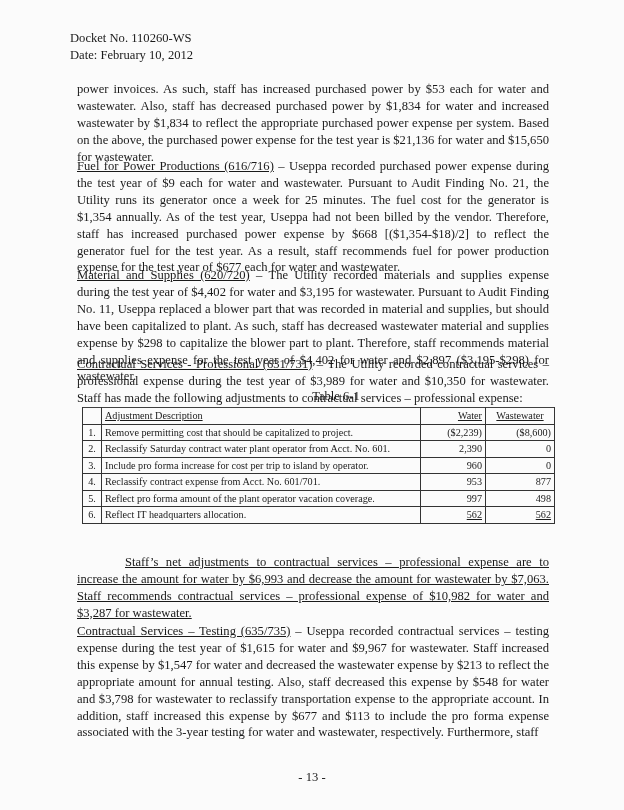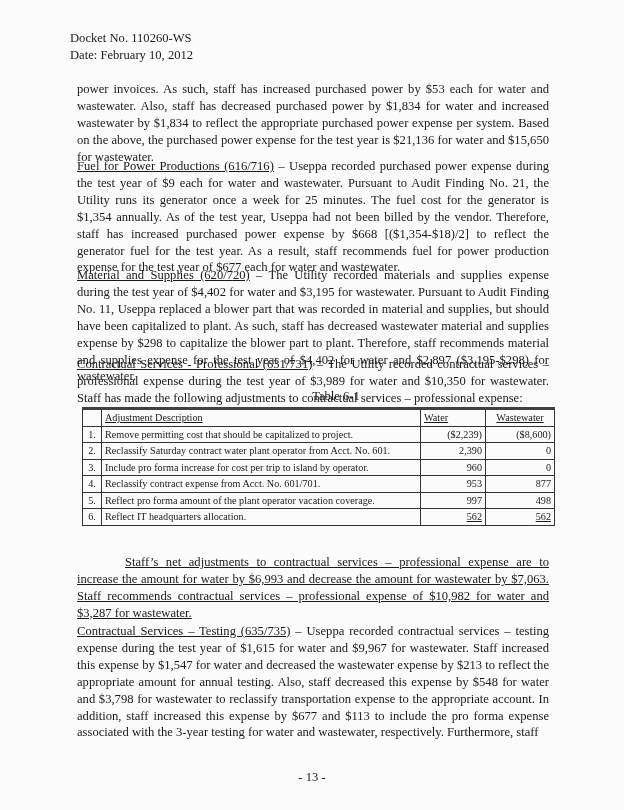--- a/index.html
+++ b/index.html
@@ -13,21 +13,21 @@
   .body-text p { margin: 8px; }
   .heading-u { text-decoration: underline; }
   .indent { text-indent: 48px; }
   .caption { position: absolute; left: 0; width: 624px; top: 389px; text-align: center; font-size: 12.6px; margin-left: 24px; }
   table.adj {
     position: absolute; left: 82px; top: 407px; width: 473px;
     border-collapse: collapse; font-size: 10.2px; line-height: 13.5px;
   }
   table.adj td { padding: 1px 3px; border-left: 1px solid #333; border-right: 1px solid #333; white-space: nowrap; }
   table.adj tr { border-bottom: 1px solid #333; }
-  table.adj tr.head { border-top: 3px solid #404040; }
+  table.adj tr.head { border-top: 1px solid #404040; }
   table.adj td.num { text-align: center; width: 14px; padding: 1px 2px; }
   table.adj td.val { text-align: right; width: 58px; }
   table.adj td.wval { text-align: right; width: 62px; }
   table.adj td.desc { width: auto; }
   .u { text-decoration: underline; }
   .uu { text-decoration: underline double; }
   .total-label { padding-left: 26px !important; }
   .footer { position: absolute; left: 0; width: 624px; top: 770px; text-align: center; font-size: 12.6px; }
 </style>
 </head>
@@ -56,21 +56,21 @@
     <p><span class="heading-u">Contractual Services - Professional (631/731)</span><span> – The Utility recorded contractual services – professional expense during the test year of $3,989 for water and $10,350 for wastewater.  Staff has made the following adjustments to contractual services – professional expense:</span></p>
   </div>
 
   <div class="caption">Table 6-1</div>
 
   <table class="adj">
     <tbody>
         <tr class="head">
       <td class="num"></td>
       <td class="desc"><span class="u">Adjustment Description</span></td>
-      <td class="val" style="text-align:left"><span class="u">Water</span></td>
+      <td class="val" style="text-align:right"><span class="u">Water</span></td>
       <td class="wval" style="text-align:center"><span class="u">Wastewater</span></td>
     </tr>
     <tr>
       <td class="num">1.</td>
       <td class="desc">Remove permitting cost that should be capitalized to project.</td>
       <td class="val">($2,239)</td>
       <td class="wval">($8,600)</td>
     </tr>
     <tr>
       <td class="num">2.</td>

